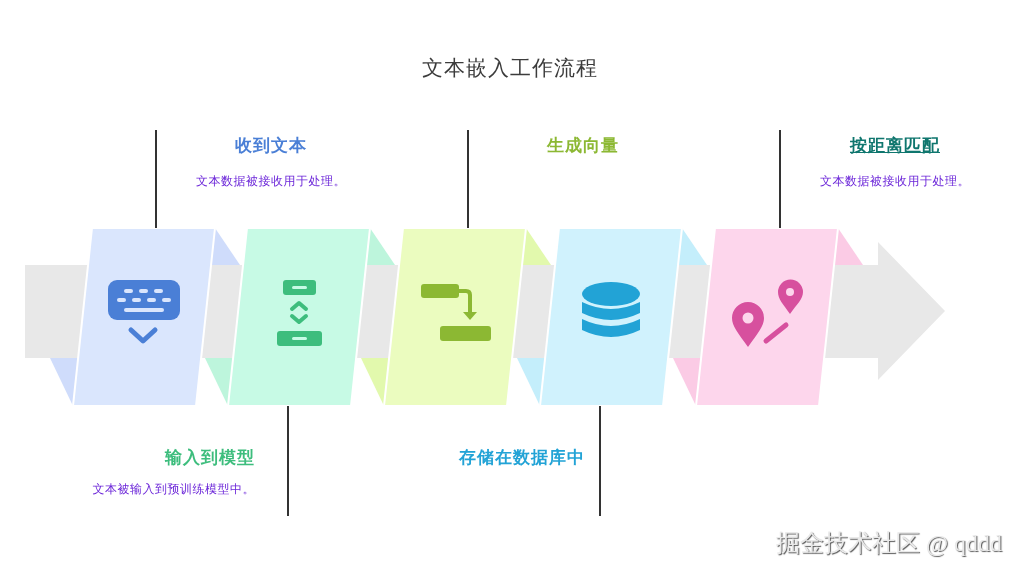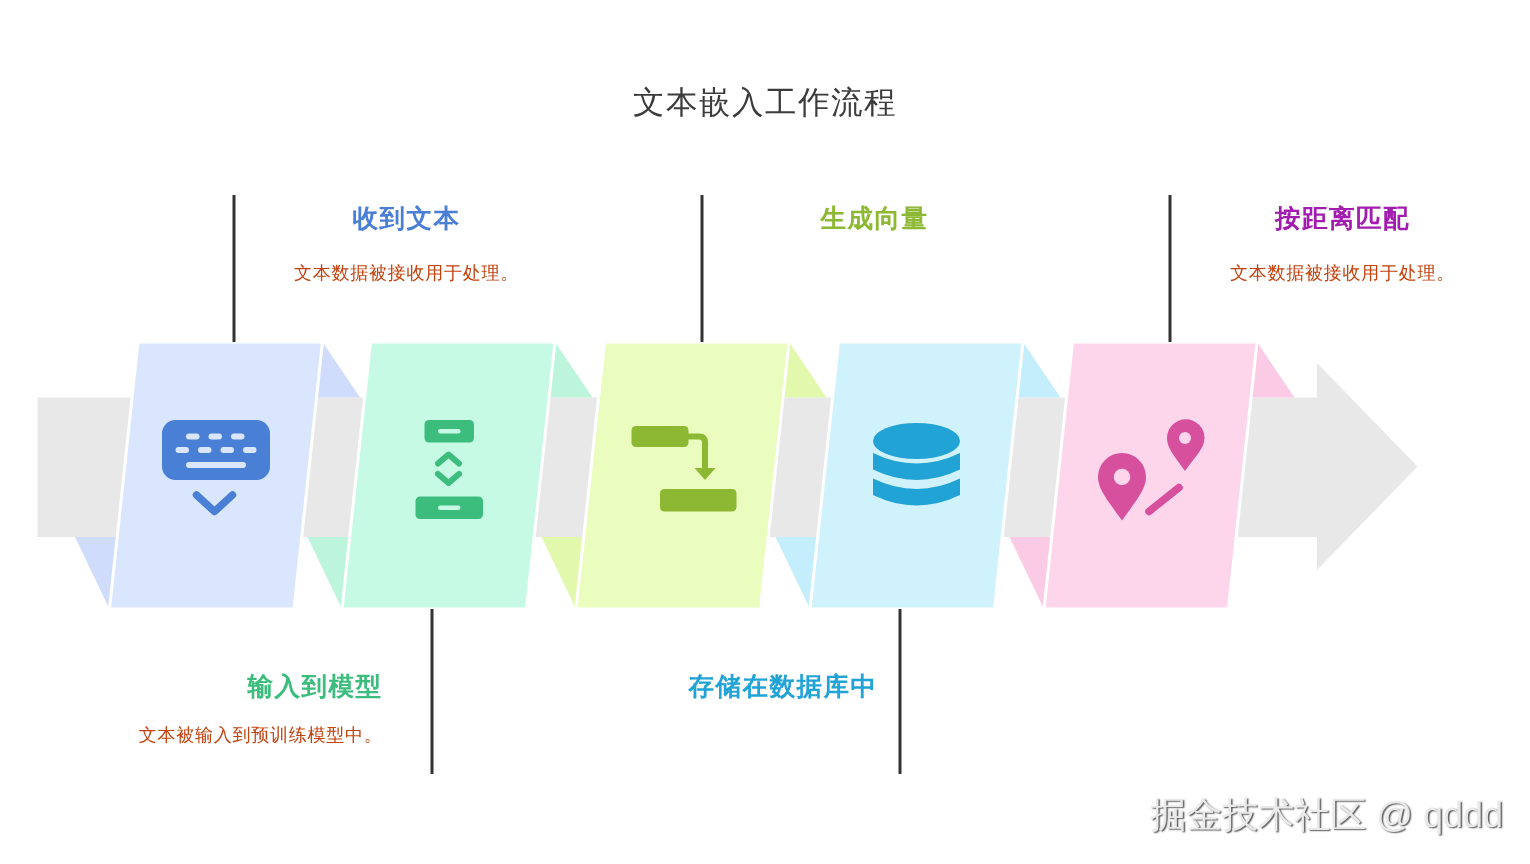--- a/index.html
+++ b/index.html
@@ -4,25 +4,25 @@
 <style>
   html, body { margin:0; padding:0; background:#ffffff; }
   body { width:1020px; height:576px; position:relative; overflow:hidden;
          font-family:"DejaVu Sans", sans-serif; }
   .title { position:absolute; left:0; width:1020px; top:54px; text-align:center;
            font-family:"DejaVu Serif", serif; font-weight:normal; font-size:21px; color:#3c3c3c;
            letter-spacing:1px; }
   svg.flow { position:absolute; left:0; top:0; }
   .label { position:absolute; }
   .label .h { font-family:"DejaVu Serif", serif; font-weight:bold; font-size:17px; letter-spacing:1px; }
-  .label .d { font-family:Liberation Serif, serif; font-size:12px; color:#c2410c; margin-top:17px; line-height:17px; letter-spacing:0.5px; }
+  .label .d { font-family:Liberation Mono, monospace; font-size:12px; color:#6d28d9; margin-top:17px; line-height:17px; letter-spacing:0.5px; }
   .label.top { text-align:center; }
   .label.bottom { text-align:right; }
   .watermark { position:absolute; right:18px; top:527px; font-size:24px; color:#e9e9e9;
-               text-shadow: 1px 1px 1px #555, -1px -1px 0 #fff; font-family:Liberation Sans, sans-serif; }
+               text-shadow: 1px 1px 1px #555, -1px -1px 0 #fff; font-family:Liberation Serif, serif; }
 </style>
 </head>
 <body>
 
 <div class="title">文本嵌入工作流程</div>
 
 <svg class="flow" width="1020" height="576" viewBox="0 0 1020 576">
 
   <polygon points="25,265 878,265 878,242 945,311 878,380 878,358 25,358" fill="#e8e8e8"></polygon>
 
@@ -104,21 +104,21 @@
 </svg>
 
 <div class="label top" style="left:171px; top:134px; width:200px;">
   <div class="h" style="color:#4a7fd6;">收到文本</div>
   <div class="d">文本数据被接收用于处理。</div>
 </div>
 <div class="label top" style="left:483px; top:134px; width:200px;">
   <div class="h" style="color:#8cb833;">生成向量</div>
 </div>
 <div class="label top" style="left:795px; top:134px; width:200px;">
-  <div class="h" style="color:#a21caf;">按距离匹配</div>
+  <div class="h" style="color:#0f766e;text-decoration:underline;">按距离匹配</div>
   <div class="d">文本数据被接收用于处理。</div>
 </div>
 
 <div class="label bottom" style="left:85px; top:446px; width:170px;">
   <div class="h" style="color:#3dbd7d;">输入到模型</div>
   <div class="d" style="margin-top:13px;">文本被输入到预训练模型中。</div>
 </div>
 <div class="label bottom" style="left:415px; top:446px; width:170px;">
   <div class="h" style="color:#22a3d6;">存储在数据库中</div>
 </div>

